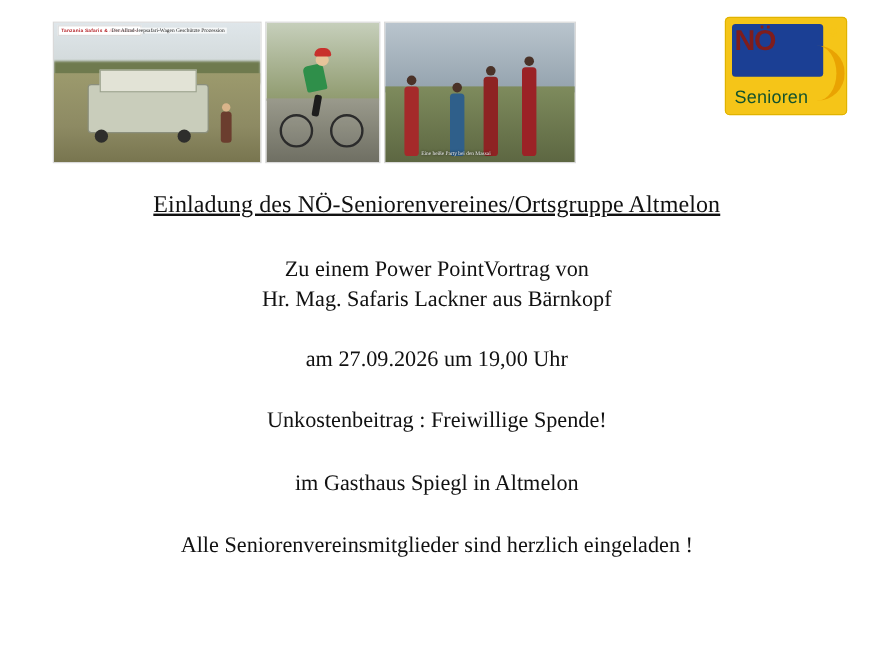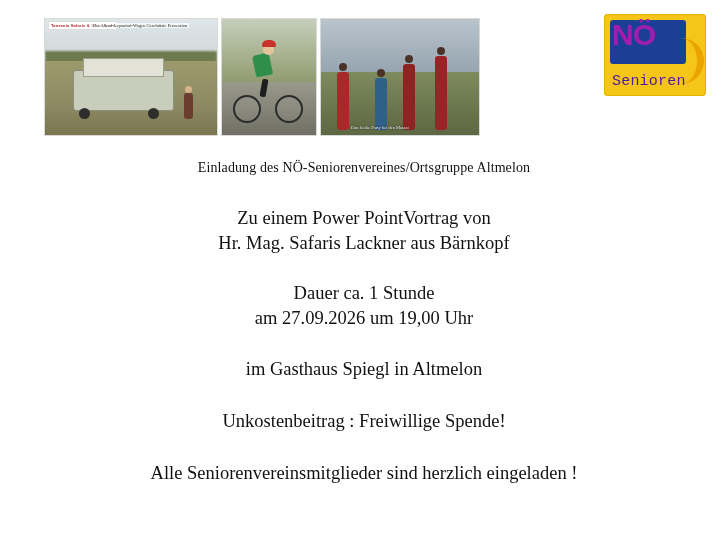--- a/index.html
+++ b/index.html
@@ -180,39 +180,39 @@
     left: 6px; top: 6px;
     width: 76px; height: 44px;
     background: #1b3f94;
     border-radius: 3px;
   }
   .logo-no {
     position: absolute;
     left: 8px; top: 6px;
     font-family: "Liberation Sans", sans-serif;
     font-weight: bold;
-    font-size: 30px;
+    font-size: 24px;
     line-height: 30px;
-    color: #a21caf;
+    color: #7f1d1d;
     letter-spacing: -1px;
   }
   .logo-s {
     position: absolute;
     right: 8px; top: 4px;
     font-family: "Liberation Sans", sans-serif;
     font-weight: bold;
     font-size: 13px;
     color: #f5c518;
   }
   .logo-senioren {
     position: absolute;
     left: 8px; bottom: 6px;
-    font-family: Liberation Mono, monospace;
+    font-family: Liberation Sans, sans-serif;
     font-size: 15px;
-    color: #4c1d95;
+    color: #14532d;
     font-weight: normal;
     letter-spacing: 0.2px;
   }
   .logo-swoosh {
     position: absolute;
     right: 2px; top: 24px;
     width: 18px; height: 46px;
     border-right: 7px solid #e8a000;
     border-radius: 0 40px 40px 0;
     opacity: 0.9;
@@ -220,21 +220,22 @@
 
   
   .content {
     position: absolute;
     left: 0;
     top: 160px;
     width: 728px;
     text-align: center;
   }
   .title {
-    font-size: 14px;
+    font-size: 20px;
+    text-decoration: underline;
     letter-spacing: 0.1px;
     margin: 0 0 30px 0;
     white-space: nowrap;
   }
   .block {
     margin: 16px 0 25px 0;
   }
   .line {
     font-size: 18.5px;
     line-height: 25px;
@@ -310,31 +311,30 @@
 
     <div class="title">Einladung des NÖ-Seniorenvereines/Ortsgruppe Altmelon</div>
 
     <div class="block b-vortrag">
       <div class="line">Zu einem Power PointVortrag von</div>
       <div class="line">Hr. Mag. Safaris Lackner aus Bärnkopf</div>
     </div>
 
 
     <div class="block b-dauer">
-      <div class="line">Dauer ca. 1 Stunde</div>
       <div class="line">am 27.09.2026  um 19,00  Uhr</div>
+    </div>
+
+    <div class="block b-kosten">
+      <div class="line">Unkostenbeitrag : Freiwillige Spende!</div>
     </div>
 
     <div class="block b-ort">
       <div class="line">im Gasthaus Spiegl in Altmelon</div>
     </div>
 
-    <div class="block b-kosten">
-      <div class="line">Unkostenbeitrag : Freiwillige Spende!</div>
-    </div>
-
     <div class="block b-final">
       <div class="line">Alle Seniorenvereinsmitglieder  sind herzlich  eingeladen !</div>
     </div>
 
   </div>
 
 </div>
 
 </body></html>

